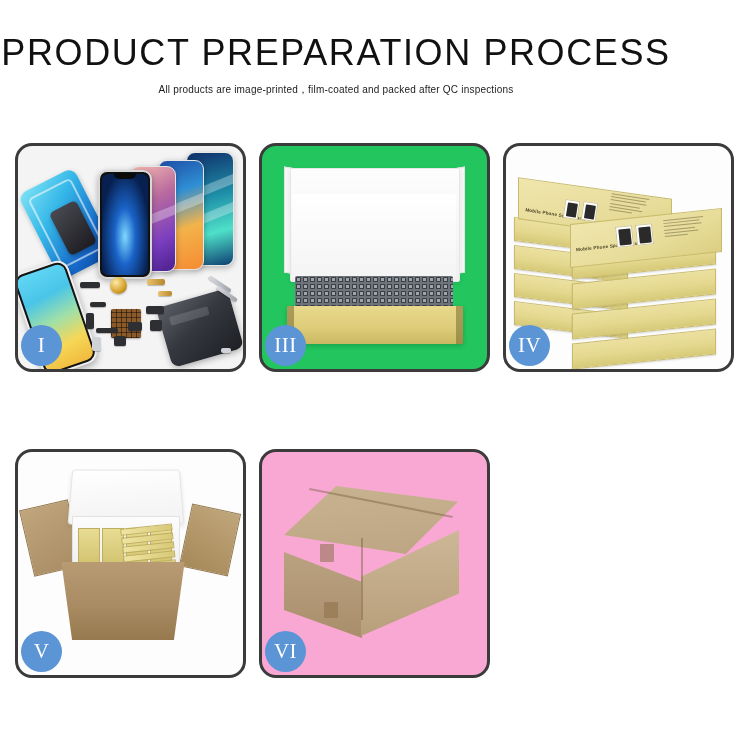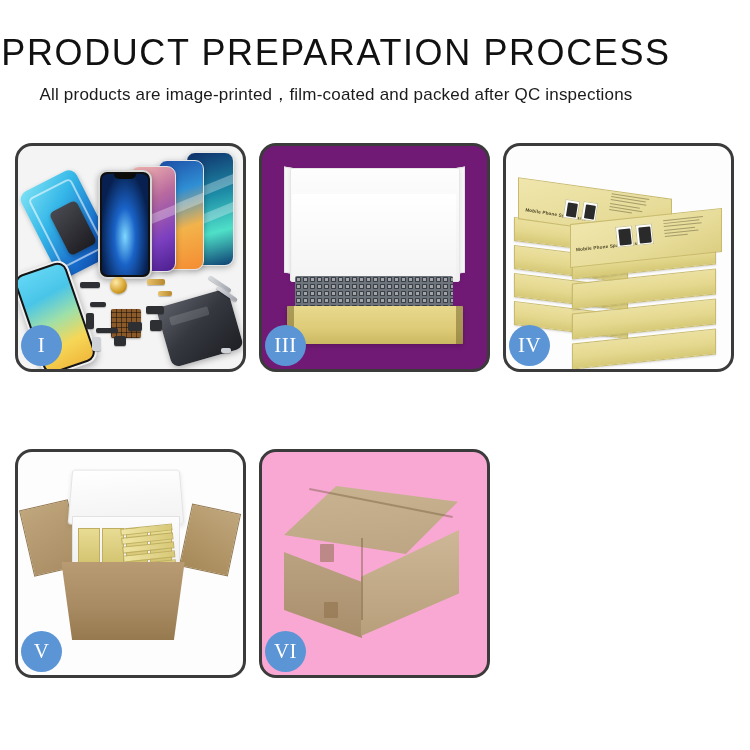--- a/index.html
+++ b/index.html
@@ -17,21 +17,21 @@
   .title{
     font-size:36px;
     letter-spacing:1.6px;
     color:#111111;
     font-weight:400;
     line-height:1.05;
     font-family:"Liberation Sans", sans-serif;
   }
   .subtitle{
     margin-top:11px;
-    font-size:17px;
+    font-size:10px;
     color:#1b1b1b;
     letter-spacing:.2px;
   }
 
   
   .grid{
     position:absolute;
     left:15px; top:143px;
     width:720px; height:535px;
     display:grid;
@@ -177,21 +177,21 @@
     content:"";position:absolute;left:50%;top:4px;transform:translateX(-50%);
     width:26px;height:5px;background:rgba(0,0,0,.6);border-radius:3px;
   }
   .flexcable{
     position:absolute;left:38px;top:78px;width:13px;height:104px;
     background:linear-gradient(180deg,#2b2d31,#17181b);opacity:.75;border-radius:2px;
   }
   .goldtab{position:absolute;width:11px;height:20px;background:linear-gradient(180deg,#e3bb63,#a9791f);border-radius:2px;opacity:.85;}
 
   
-  .p3{background:#701a75;text-decoration:underline;}
+  .p3{background:#22c55e;text-decoration:underline;}
   .lidwhite{
     position:absolute;left:28px;top:22px;width:168px;height:112px;
     background:linear-gradient(180deg,#fdfdfd,#f0f0f0);
     border:1px solid #e6e6e6;border-radius:2px;
     box-shadow:0 2px 4px rgba(0,0,0,.08);
   }
   .lidflapL{position:absolute;left:22px;top:22px;width:16px;height:104px;background:#f6f6f6;border:1px solid #e4e4e4;transform:skewY(9deg);}
   .lidflapR{position:absolute;right:22px;top:22px;width:16px;height:104px;background:#f6f6f6;border:1px solid #e4e4e4;transform:skewY(-9deg);}
   .foamsheet{
     position:absolute;left:30px;top:48px;width:164px;height:84px;

